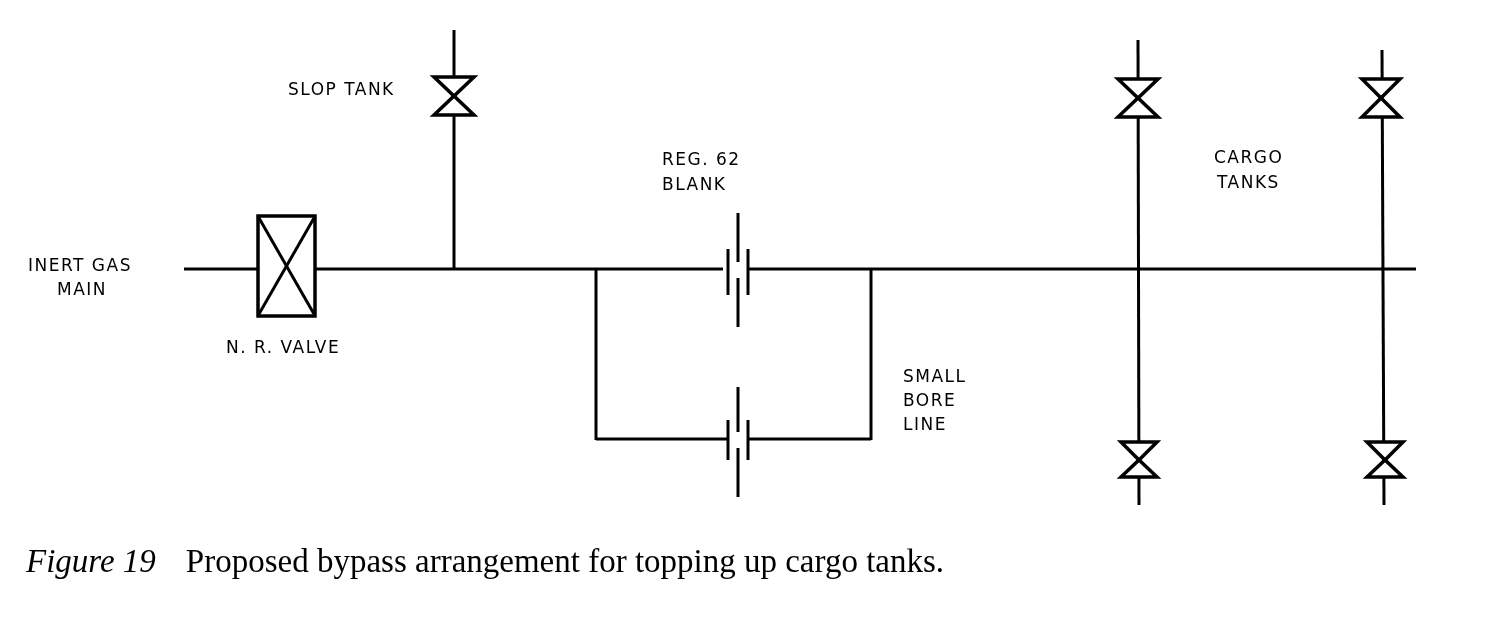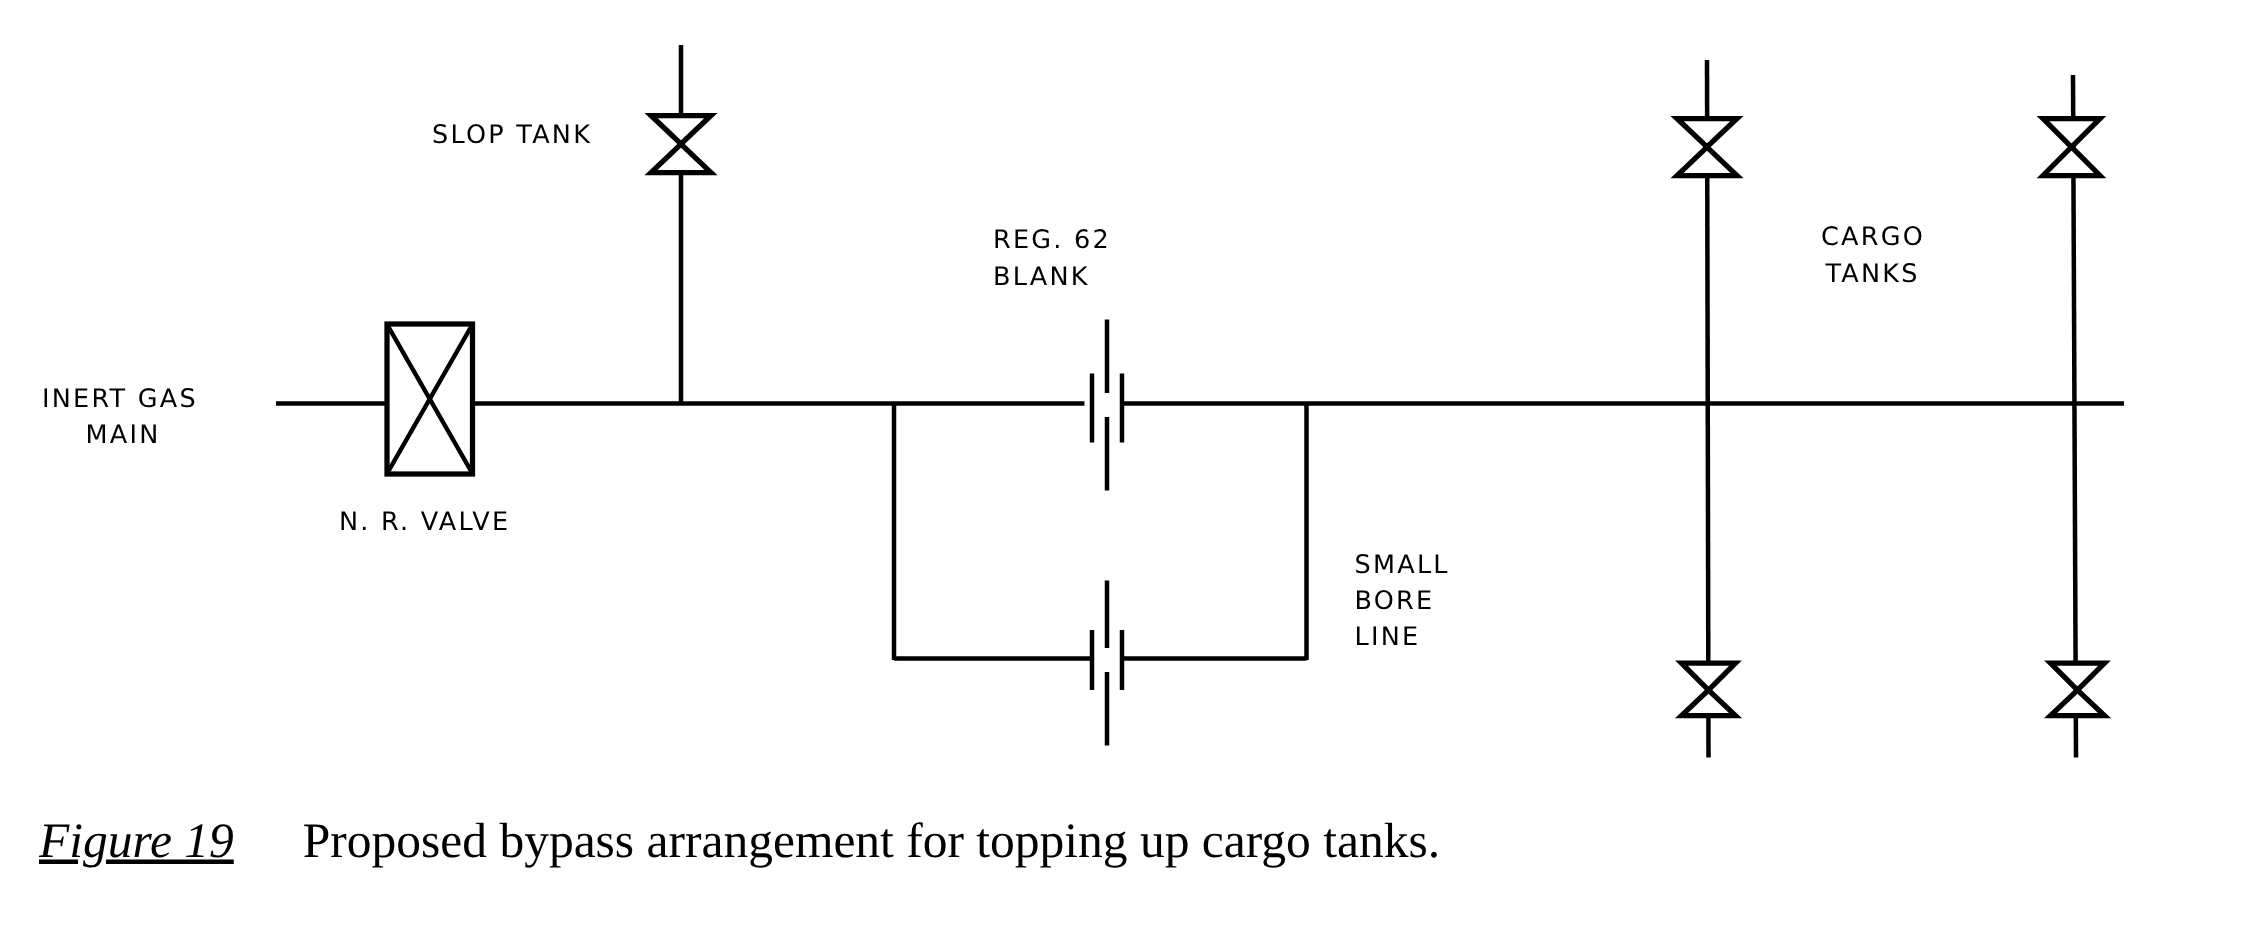--- a/index.html
+++ b/index.html
@@ -2,21 +2,21 @@
 <html><head>
 <meta charset="utf-8">
 <style>
   html, body { margin: 0; padding: 0; background: #ffffff; }
   body { width: 1509px; height: 624px; position: relative; overflow: hidden; }
   #diagram { position: absolute; left: 0; top: 0; width: 1509px; height: 624px; }
   .lbl { font-family: "DejaVu Sans", sans-serif; font-size: 17px; fill: #000; letter-spacing: 1.5px; }
   .pipe { stroke: #000; stroke-width: 3; fill: none; stroke-linecap: butt; }
   .sym { stroke: #000; stroke-width: 3.5; fill: #fff; stroke-linejoin: miter; }
   .caption { position: absolute; left: 26px; top: 543px; font-family: "Liberation Serif", serif; font-size: 33px; color: #000; white-space: nowrap; }
-  .caption .fig { font-style: italic; margin-right: 46px; text-decoration: underline; }
+  .caption .fig { font-style: italic; margin-right: 30px; }
 </style>
 </head>
 <body>
 
 <svg id="diagram" viewBox="0 0 1509 624" xmlns="http://www.w3.org/2000/svg">
 
   <line class="pipe" x1="184" y1="269" x2="258" y2="269"></line>
   <line class="pipe" x1="316" y1="269" x2="723" y2="269"></line>
   <line class="pipe" x1="748" y1="269" x2="1416" y2="269"></line>
 

